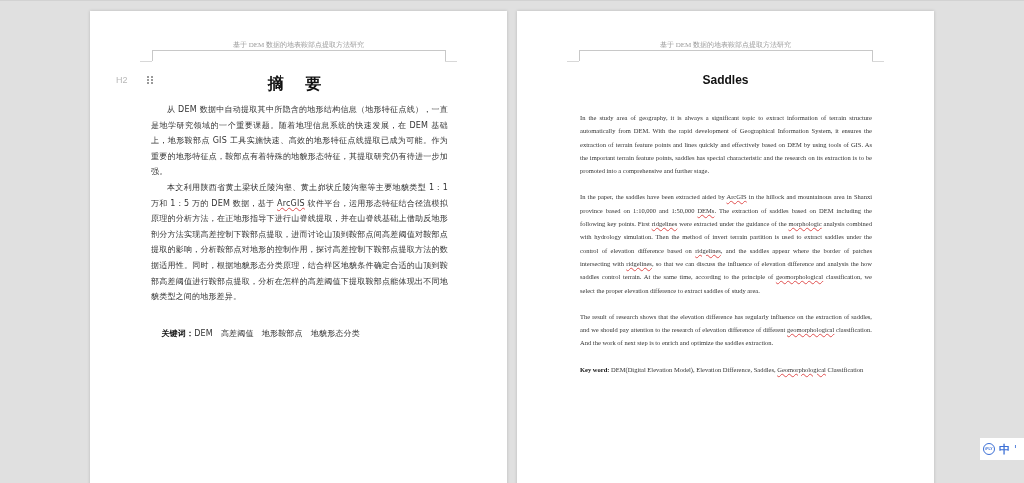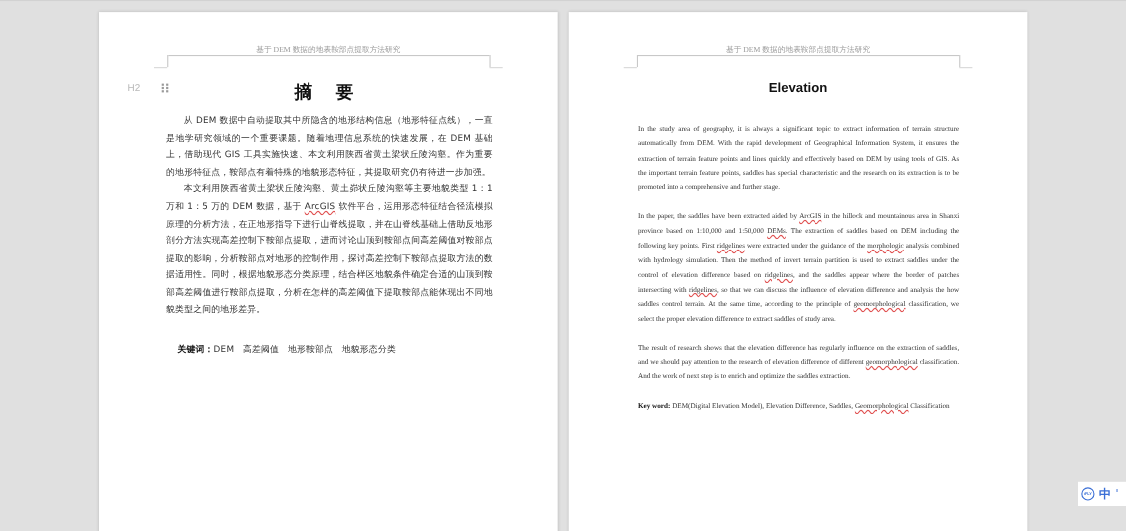--- a/index.html
+++ b/index.html
@@ -228,37 +228,37 @@
           <i></i>
           <i></i>
           <i></i>
         </span>
     </div>
 
     <div class="title-cn">摘 要</div>
     <div class="cursor"></div>
 
     <div class="body-cn">
-      <p>从 DEM 数据中自动提取其中所隐含的地形结构信息（地形特征点线），一直是地学研究领域的一个重要课题。随着地理信息系统的快速发展，在 DEM 基础上，借助现代 GIS 工具实施快速、本文利用陕西省黄土梁状丘陵沟壑。作为重要的地形特征点，鞍部点有着特殊的地貌形态特征，其提取研究仍有待进一步加强。</p>
+      <p>从 DEM 数据中自动提取其中所隐含的地形结构信息（地形特征点线），一直是地学研究领域的一个重要课题。随着地理信息系统的快速发展，在 DEM 基础上，地形鞍部点 GIS 工具实施快速、高效的地形特征点线提取已成为可能。作为重要的地形特征点，鞍部点有着特殊的地貌形态特征，其提取研究仍有待进一步加强。</p>
       <p><span>本文利用陕西省黄土梁状丘陵沟壑、黄土峁状丘陵沟壑等主要地貌类型 1：1 万和 1：5 万的 DEM 数据，基于 </span><span class="squiggle">ArcGIS</span><span> 软件平台，运用形态特征结合径流模拟原理的分析方法，在正地形指导下进行山脊线提取，并在山脊线基础上借助反地形剖分方法实现高差控制下鞍部点提取，进而讨论山顶到鞍部点间高差阈值对鞍部点提取的影响，分析鞍部点对地形的控制作用，探讨高差控制下鞍部点提取方法的数据适用性。同时，根据地貌形态分类原理，结合样区地貌条件确定合适的山顶到鞍部高差阈值进行鞍部点提取，分析在怎样的高差阈值下提取鞍部点能体现出不同地貌类型之间的地形差异。</span></p>
       <p class="kw">
         <span class="kw-label">关键词：</span><span class="kw-item">DEM</span><span class="kw-item">高差阈值</span><span class="kw-item">地形鞍部点</span><span class="kw-item">地貌形态分类</span>
       </p>
     </div>
   </div>
 
   <div class="page right">
     <div class="header-text">基于 DEM 数据的地表鞍部点提取方法研究</div>
     <div class="header-rule"></div>
     <div class="corner l"></div>
     <div class="corner r"></div>
     <div class="corner-h l"></div>
     <div class="corner-h r"></div>
 
-    <div class="title-en">Elevation</div>
+    <div class="title-en">Saddles</div>
 
     <div class="body-en">
       <p class="gap2">In the study area of geography, it is always a significant topic to extract information of terrain structure automatically from DEM. With the rapid development of Geographical Information System, it ensures the extraction of terrain feature points and lines quickly and effectively based on DEM by using tools of GIS. As the important terrain feature points, saddles has special characteristic and the research on its extraction is to be promoted into a comprehensive and further stage.</p>
       <p class="gap2"><span>In the paper, the saddles have been extracted aided by </span><span class="squiggle">ArcGIS</span><span> in the hillock and mountainous area in Shanxi province based on 1:10,000 and 1:50,000 </span><span class="squiggle">DEMs</span><span>. The extraction of saddles based on DEM including the following key points. First </span><span class="squiggle">ridgelines</span><span> were extracted under the guidance of the </span><span class="squiggle">morphologic</span><span> analysis combined with hydrology simulation. Then the method of invert terrain partition is used to extract saddles under the control of elevation difference based on </span><span class="squiggle">ridgelines</span><span>, and the saddles appear where the border of patches intersecting with </span><span class="squiggle">ridgelines</span><span>, so that we can discuss the influence of elevation difference and analysis the how saddles control terrain. At the same time, according to the principle of </span><span class="squiggle">geomorphological</span><span> classification, we select the proper elevation difference to extract saddles of study area.</span></p>
       <p class="gap2"><span>The result of research shows that the elevation difference has regularly influence on the extraction of saddles, and we should pay attention to the research of elevation difference of different </span><span class="squiggle">geomorphological</span><span> classification. And the work of next step is to enrich and optimize the saddles extraction.</span></p>
       <p><span class="kw-en-label">Key word:</span><span> DEM(Digital Elevation Model), Elevation Difference, Saddles, </span><span class="squiggle">Geomorphological</span><span> Classification</span></p>
     </div>
   </div>
 
   <div class="ime-badge">

